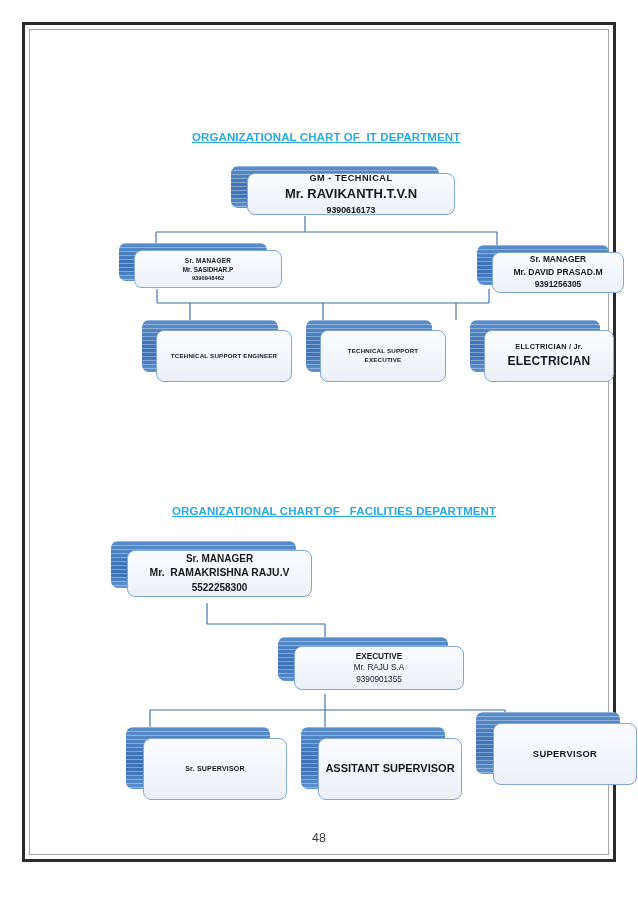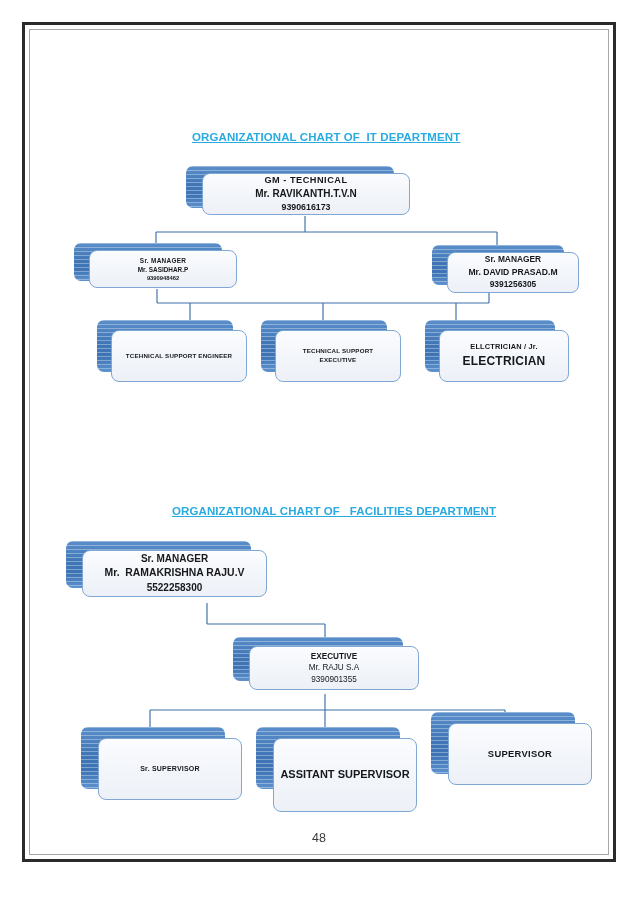--- a/index.html
+++ b/index.html
@@ -23,21 +23,21 @@
   .chart-title{
     position:absolute;color:#29ABE2;font-weight:bold;
     text-decoration:underline;white-space:pre;
     letter-spacing:.1px;
   }
 
   
   #wires{position:absolute;left:0;top:0;width:638px;height:903px;}
 
   
-  .node{position:absolute;}
+  .node{position:absolute;margin-left:45px;}
   
   .node .plate{
     position:absolute;left:0;top:0;width:100%;height:100%;
     border-radius:7px;
     background:
       repeating-linear-gradient(to bottom,
         rgba(255,255,255,.34) 0px,
         rgba(255,255,255,.34) 1px,
         rgba(255,255,255,0)   1px,
         rgba(255,255,255,0)   4px),
@@ -93,21 +93,21 @@
       <path d="M505,710 L505,727"></path>
     </g>
   </svg>
 
   <div class="chart-title" style="left:192px;top:131px;font-size:11.5px;">ORGANIZATIONAL CHART OF  IT DEPARTMENT</div>
 
   <div class="node" style="left:186px;top:166px;width:208px;height:42px;">
     <div class="plate"></div>
     <div class="card" style="left:16px;top:7px;width:208px;height:42px;padding:2px 6px;">
       <div class="ln" style="font-size:9.2px;font-weight:bold;letter-spacing:.5px;">GM - TECHNICAL</div>
-      <div class="ln" style="font-size:10px;font-weight:bold;">Mr. RAVIKANTH.T.V.N</div>
+      <div class="ln" style="font-size:13px;font-weight:bold;">Mr. RAVIKANTH.T.V.N</div>
       <div class="ln" style="font-size:8.8px;font-weight:bold;">9390616173</div>
     </div>
   </div>
 
   <div class="node" style="left:74px;top:243px;width:148px;height:38px;">
     <div class="plate"></div>
     <div class="card" style="left:15px;top:7px;width:148px;height:38px;padding:1px 5px;">
       <div class="ln" style="font-size:6.4px;font-weight:bold;letter-spacing:.3px;">Sr. MANAGER</div>
       <div class="ln" style="font-size:6.4px;font-weight:bold;">Mr. SASIDHAR.P</div>
       <div class="ln" style="font-size:5.8px;font-weight:bold;">9390948462</div>
@@ -168,21 +168,21 @@
 
   <div class="node" style="left:81px;top:727px;width:144px;height:62px;">
     <div class="plate"></div>
     <div class="card" style="left:17px;top:11px;width:144px;height:62px;padding:2px 5px;">
       <div class="ln" style="font-size:7px;font-weight:bold;letter-spacing:.2px;">Sr. SUPERVISOR</div>
     </div>
   </div>
 
   <div class="node" style="left:256px;top:727px;width:144px;height:62px;">
     <div class="plate"></div>
-    <div class="card" style="left:17px;top:11px;width:144px;height:74px;padding:10px 5px;">
+    <div class="card" style="left:17px;top:11px;width:144px;height:62px;padding:10px 5px;">
       <div class="ln" style="font-size:11px;font-weight:bold;">ASSITANT SUPERVISOR</div>
     </div>
   </div>
 
   <div class="node" style="left:431px;top:712px;width:144px;height:62px;">
     <div class="plate"></div>
     <div class="card" style="left:17px;top:11px;width:144px;height:62px;padding:2px 5px;">
       <div class="ln" style="font-size:9.4px;font-weight:bold;letter-spacing:.3px;">SUPERVISOR</div>
     </div>
   </div>

